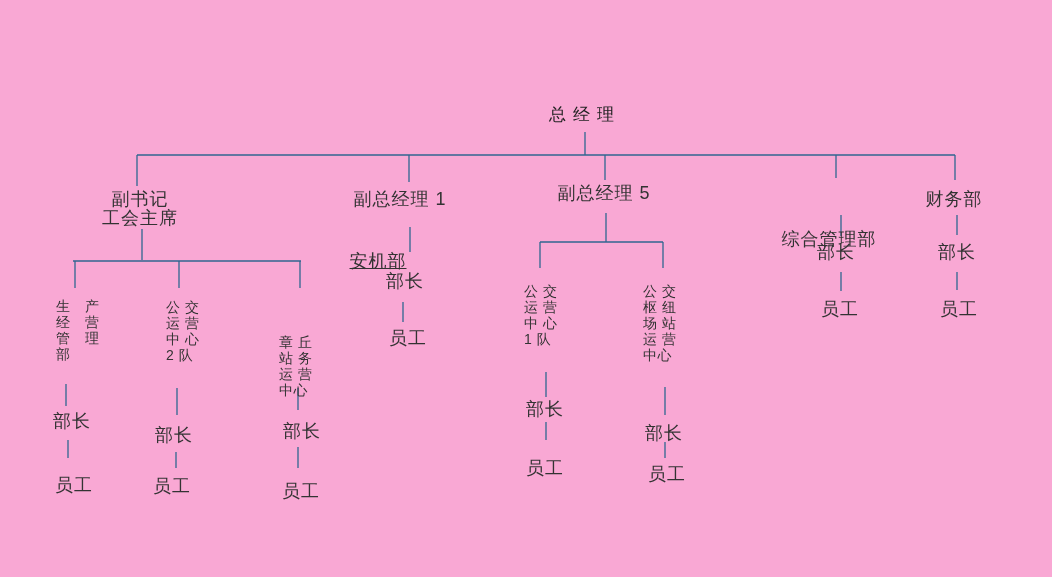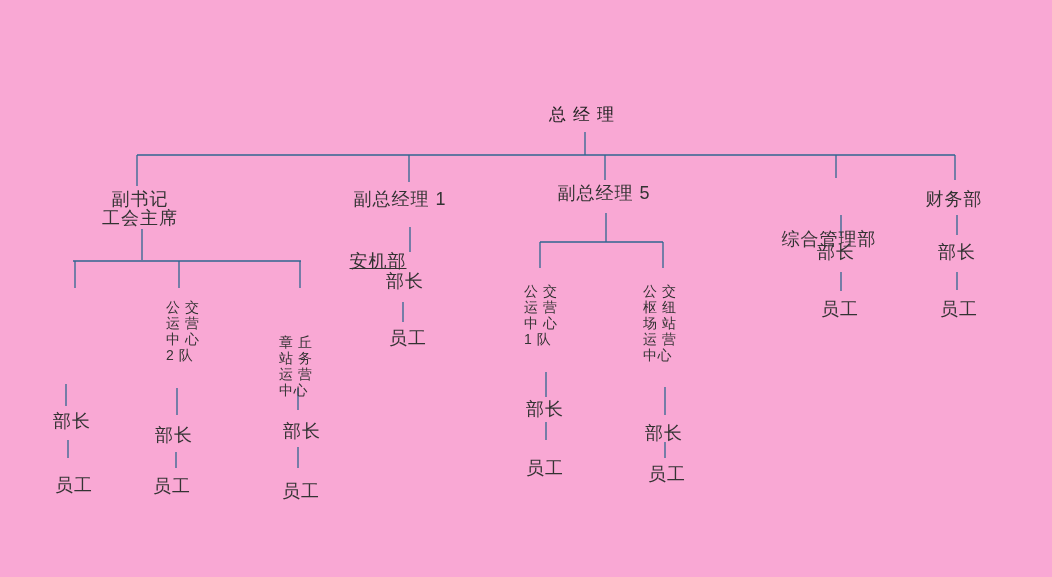--- a/index.html
+++ b/index.html
@@ -108,20 +108,24 @@
 工会主席</div>
 
   <div class="label centered" style="left:400px; top:192px;text-align:center;">副总经理 1</div>
 
   <div class="label centered" style="left:604px; top:186px;">副总经理 5</div>
 
   <div class="label centered" style="left:829px; top:188px;margin-top:44px;">综合管理部</div>
 
   <div class="label centered" style="left:954px; top:192px;">财务部</div>
 
+  <div class="name-block" style="left:56px; top:298px;">生　产
+经　营
+管　理
+部</div>
   <div class="label centered" style="left:72px; top:414px;">部长</div>
   <div class="label centered" style="left:74px; top:478px;">员工</div>
 
   <div class="name-block" style="left:166px; top:299px;">公 交
 运 营
 中 心
 2 队</div>
   <div class="label centered" style="left:174px; top:428px;">部长</div>
   <div class="label centered" style="left:172px; top:479px;">员工</div>
 

